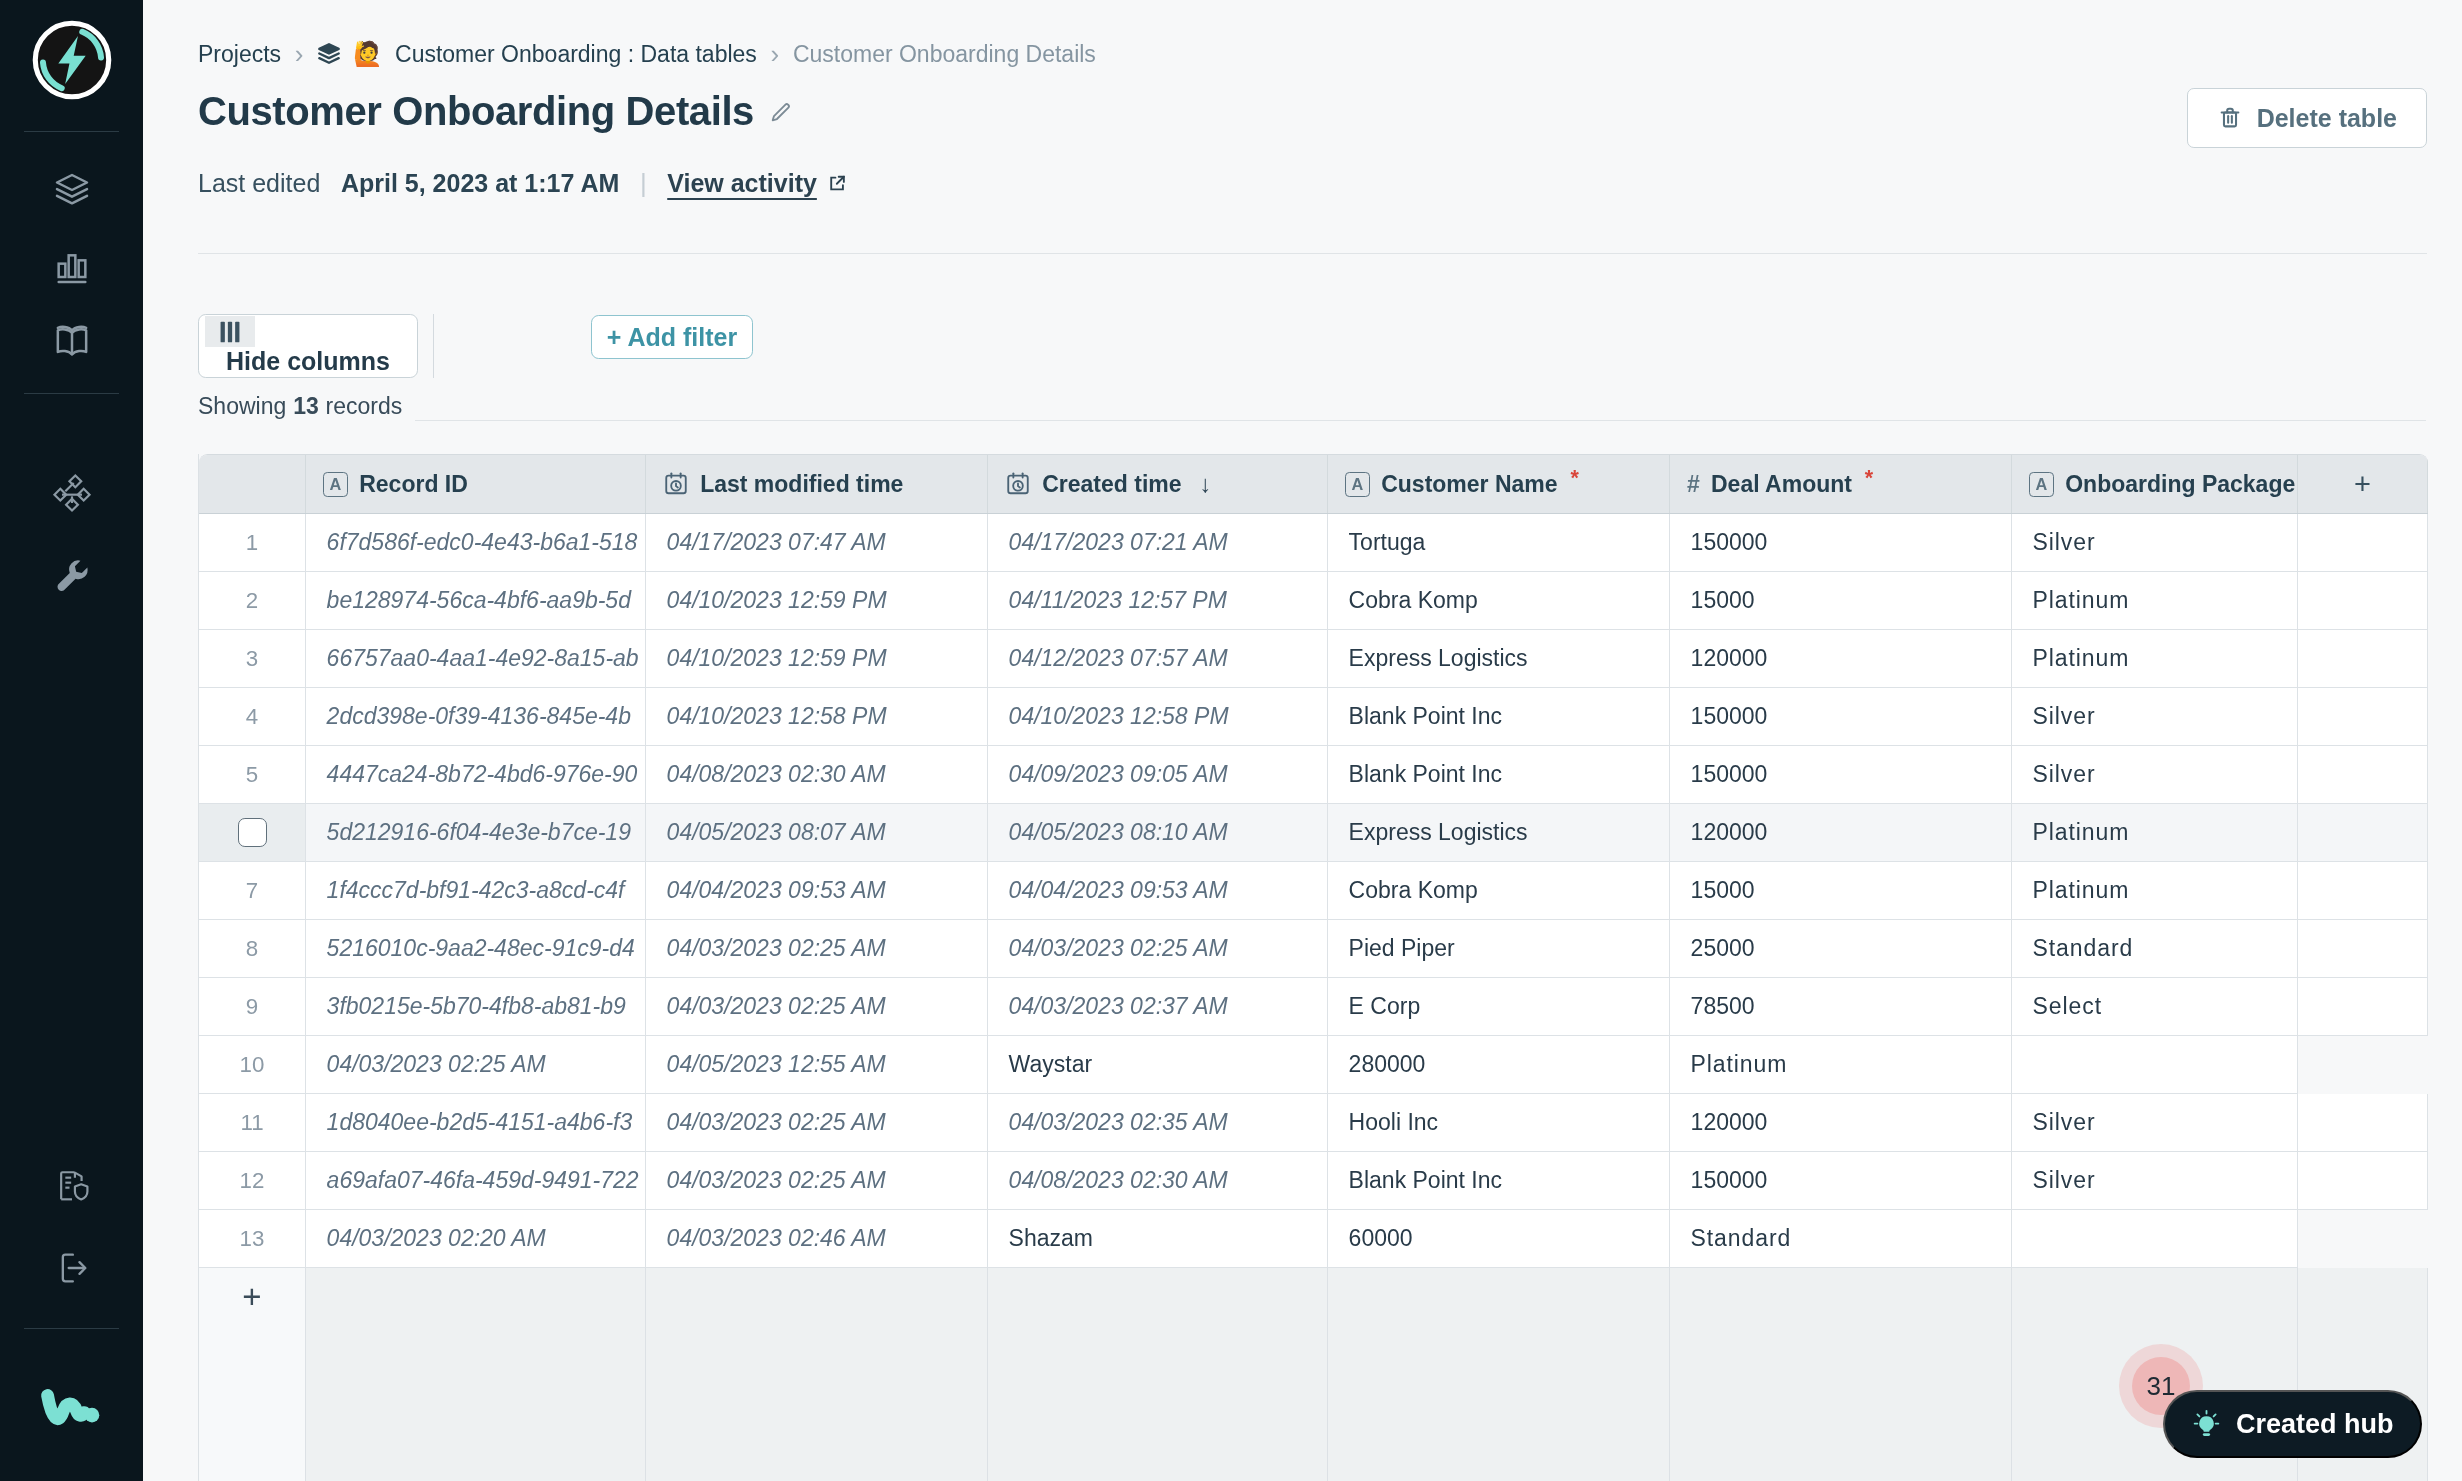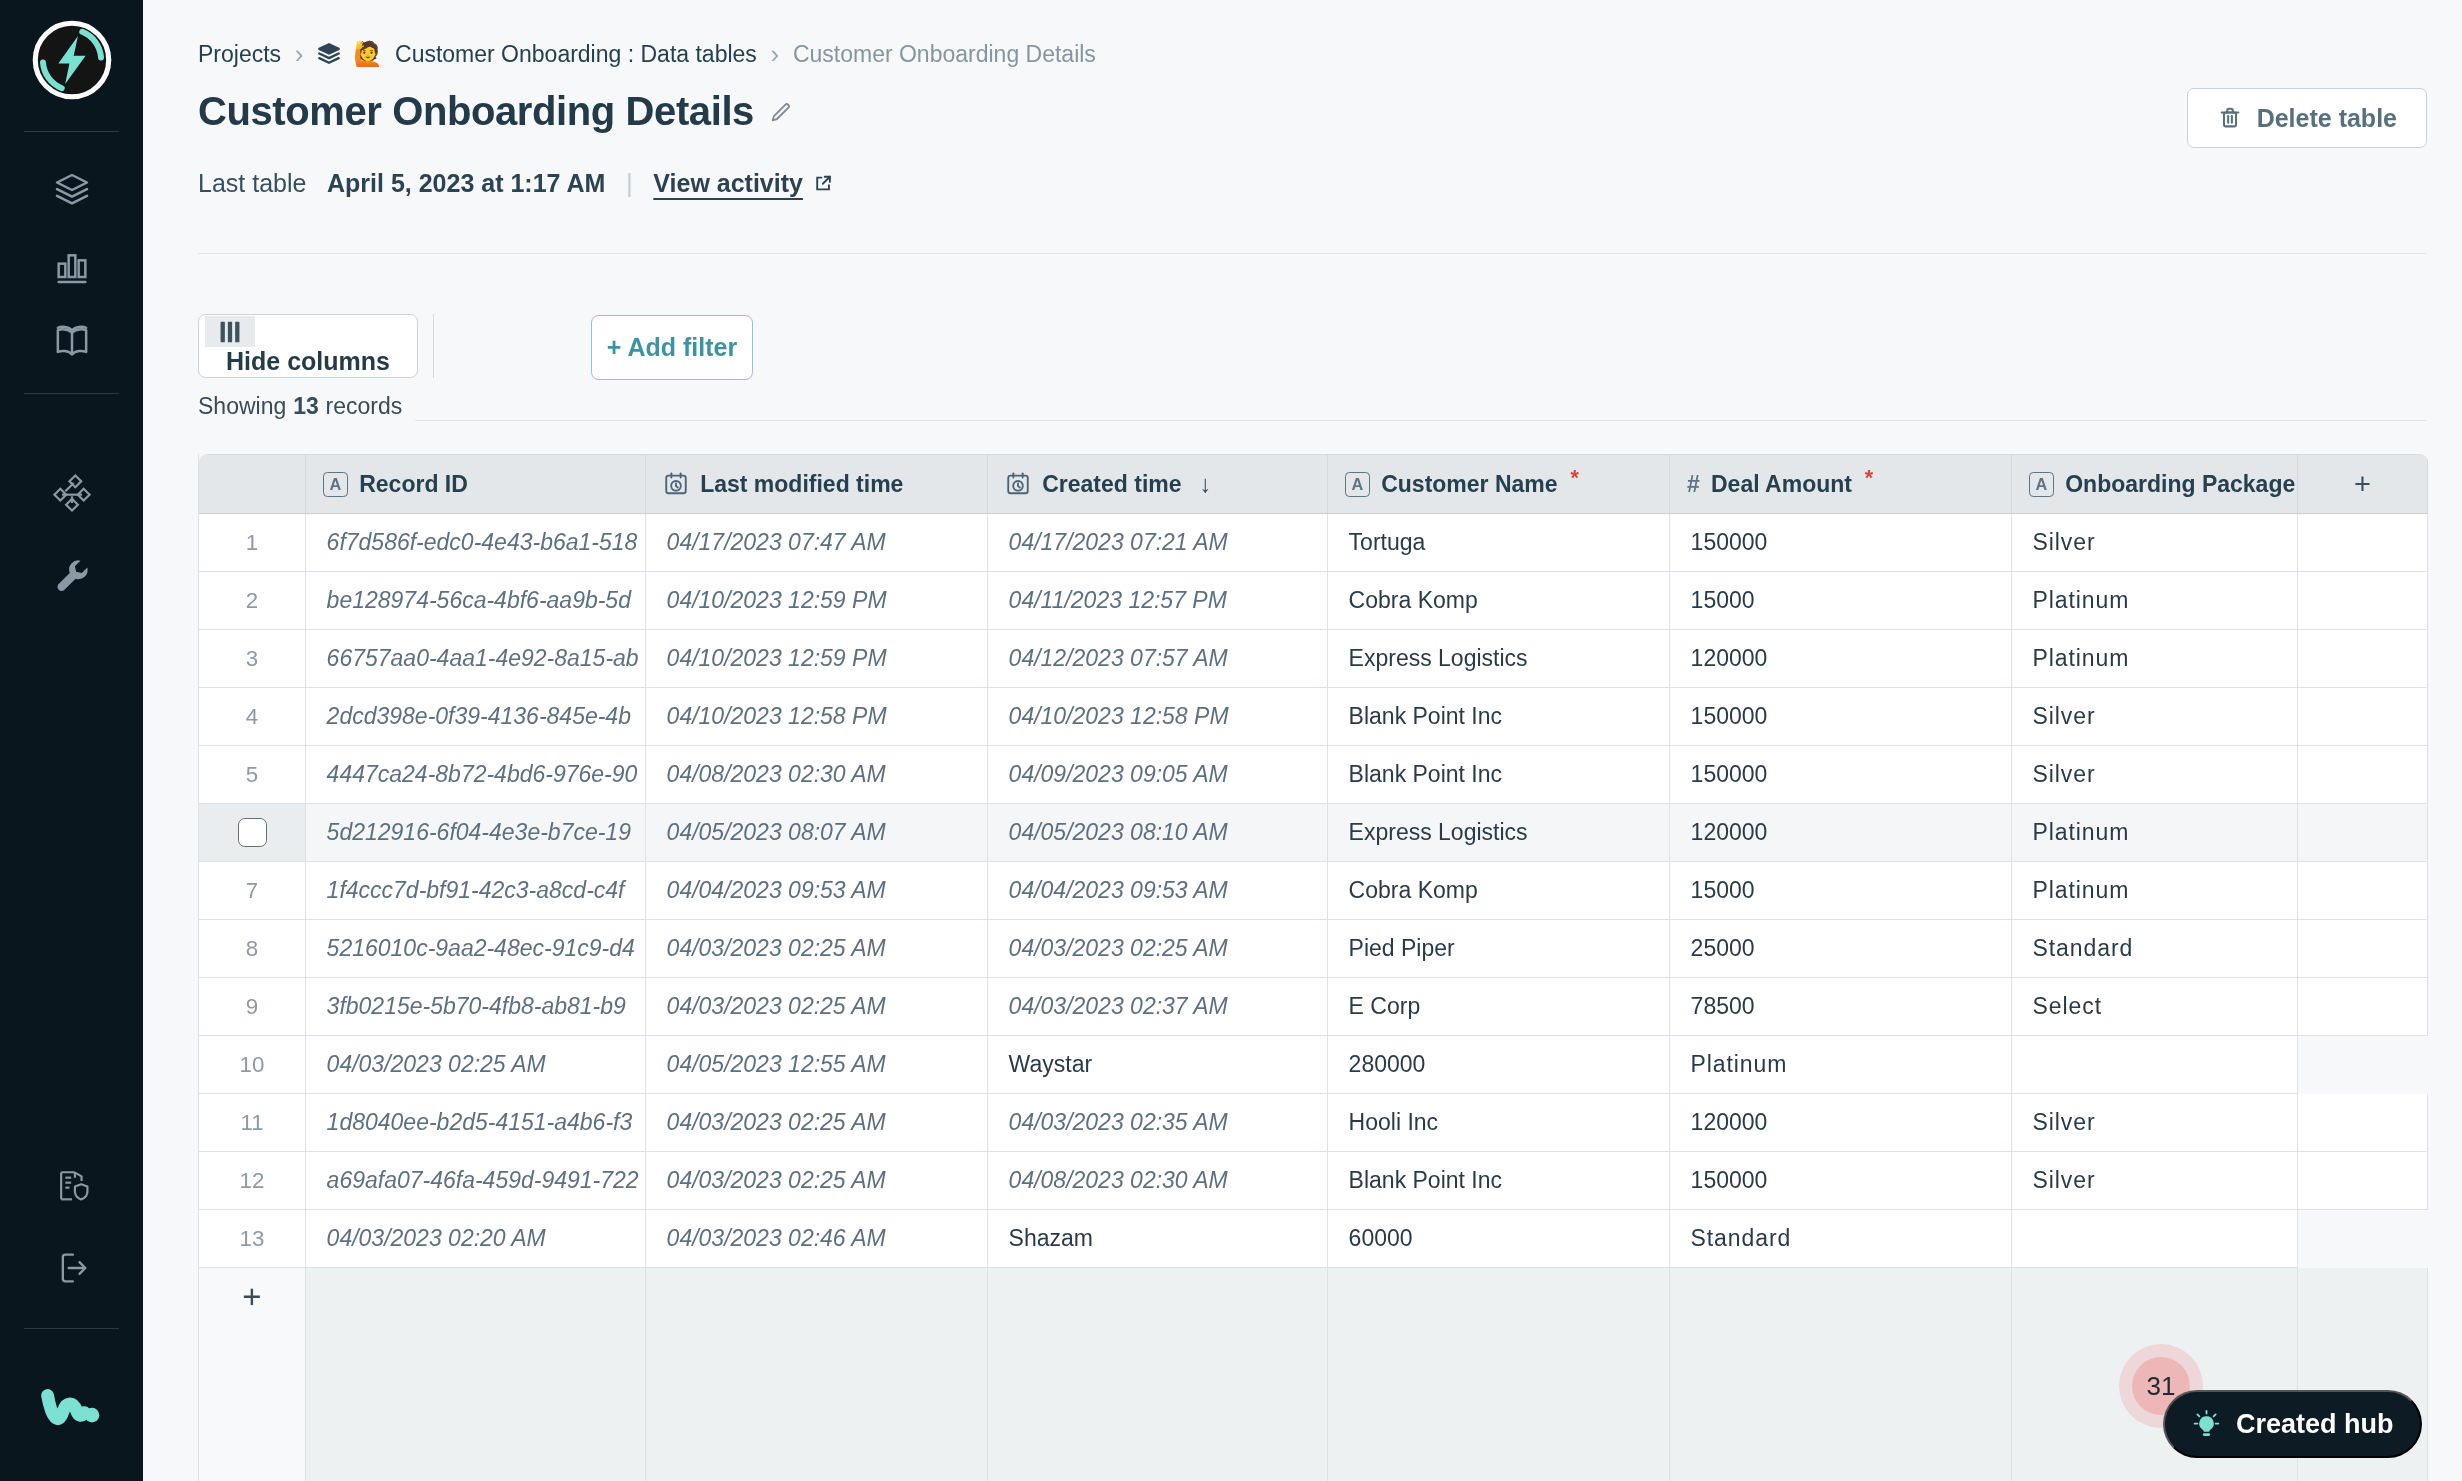--- a/index.html
+++ b/index.html
@@ -36,21 +36,21 @@
 
   .top-divider{position:absolute;left:55px;top:253px;width:2229px;height:0.9px;background:#e0e4e7;}
 
   
   .hide-cols-btn{position:absolute;left:55px;top:314px;width:220px;height:64px;display:flex;
     background:#fff;border:0.9px solid #c9d3d8;border-radius:7.7px;overflow:hidden;cursor:pointer;flex-direction:column;}
   .hide-cols-icon{width:50px;height:100%;background:#e8ebed;display:flex;align-items:center;justify-content:center;}
   .hide-cols-label{flex:1;display:flex;align-items:center;justify-content:center;
     font-size:25px;font-weight:700;color:#243b4a;}
   .toolbar-divider{position:absolute;left:290px;top:314px;width:0.9px;height:64px;background:#d4dadf;}
-  .add-filter-btn{position:absolute;left:448px;top:315px;width:162px;height:65px;
+  .add-filter-btn{position:absolute;left:448px;top:315px;width:162px;height:44px;
     display:flex;align-items:center;justify-content:center;background:#fff;
     border:0.9px solid #8ec4cf;border-radius:7.7px;font-size:25px;font-weight:700;color:#3d93a5;cursor:pointer;}
 
   .showing-row{position:absolute;left:55px;top:393px;display:flex;align-items:center;
     font-size:23px;color:#384b59;gap:6.9px;white-space:nowrap;}
   .showing-row b{font-weight:700;}
   .showing-line{position:absolute;left:272px;top:420px;width:2011px;height:0.9px;background:#e0e4e7;}
 
   
   .table{position:absolute;left:55px;top:454px;width:2230px;border-left:0.9px solid #dce1e5;}
@@ -231,21 +231,21 @@
   <div class="page-title-row">
     <h1 class="page-title" style="margin:0;">Customer Onboarding Details</h1>
     <span>
       <svg width="24" height="24" viewBox="0 0 26 26" fill="none" stroke="#7c8b96" stroke-width="2" stroke-linejoin="round">
         <path d="M4 22 l1.4-4.6 L17.8 5 a2 2 0 0 1 2.8 0 l.4.4 a2 2 0 0 1 0 2.8 L8.6 20.6 4 22 z"></path>
       </svg>
     </span>
   </div>
 
   <div class="meta-row">
-    <span>Last table</span>
+    <span>Last edited</span>
     <span class="meta-bold">April 5, 2023 at 1:17 AM</span>
     <span class="meta-pipe">|</span>
     <span class="view-activity">
       <span>View activity</span>
       <span>
         <svg width="20.6" height="20.6" viewBox="0 0 22 22" fill="none" stroke="#2c4250" stroke-width="2" stroke-linecap="round">
           <path d="M9 5 H4.5 v12.5 h12.5 v-4.5"></path>
           <path d="M12.5 4 h5.5 v5.5"></path>
           <line x1="18" y1="4" x2="10.5" y2="11.5"></line>
         </svg>

